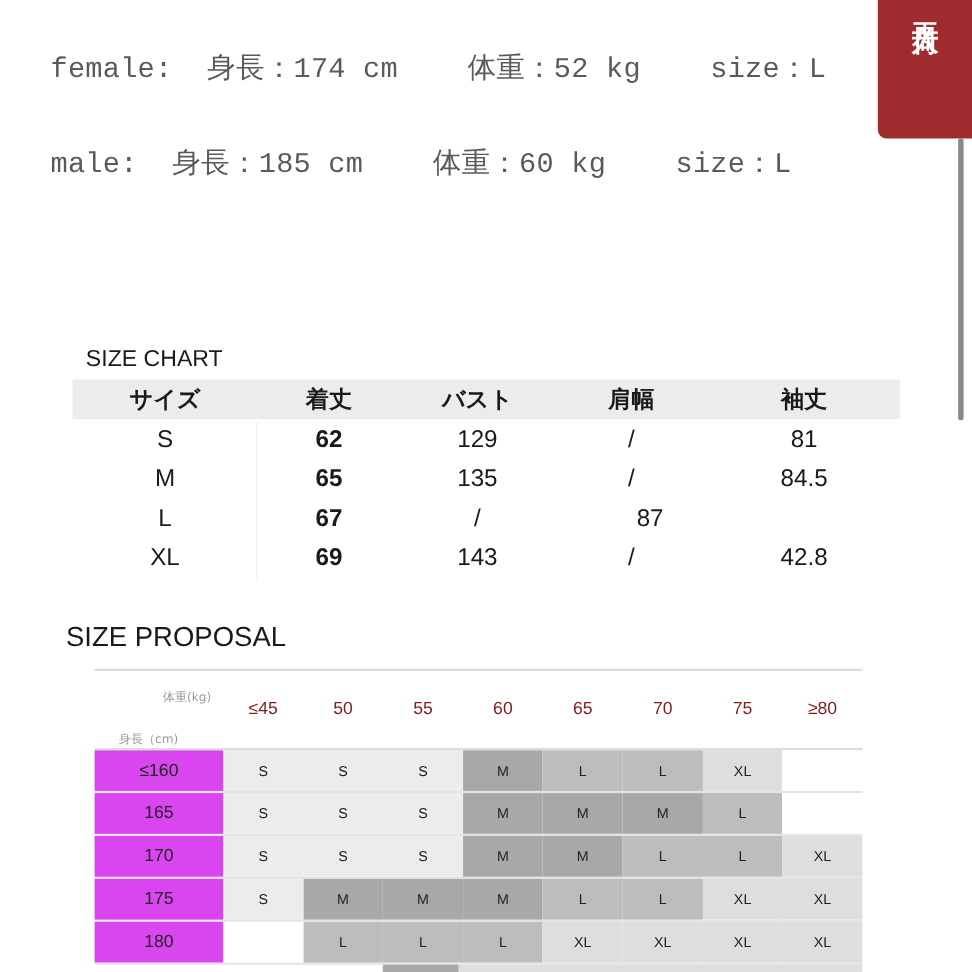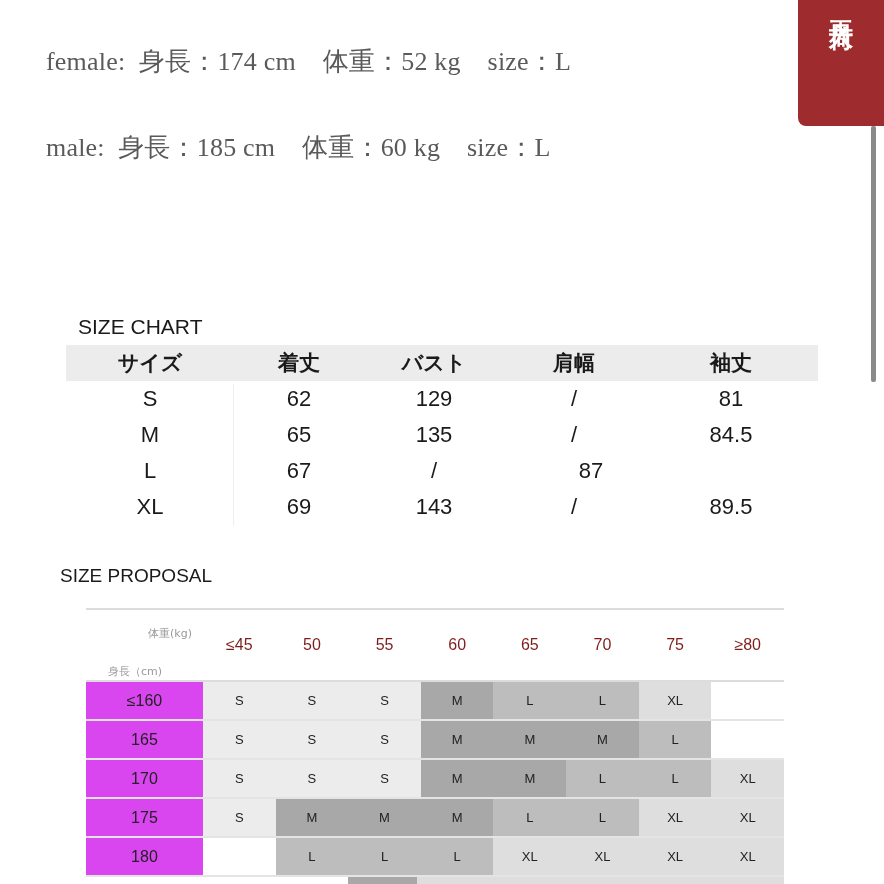--- a/index.html
+++ b/index.html
@@ -1,33 +1,33 @@
 <!DOCTYPE html>
 <html><head>
 <meta charset="utf-8">
 <style>
   html, body { margin:0; padding:0; background:#ffffff; }
   body { width:884px; height:884px; position:relative; overflow:hidden; font-family:"DejaVu Sans", sans-serif; }
-  .model-line { position:absolute; left:46px; font-size:26px; color:#5a5a5a; letter-spacing:0.2px; white-space:pre; font-family:Liberation Serif, serif; font-weight:300; }
+  .model-line { position:absolute; left:46px; font-size:26px; color:#5a5a5a; letter-spacing:0.2px; white-space:pre; font-family:Liberation Mono, monospace; font-weight:300; }
   .model-line.female { top:44px; }
   .model-line.male { top:130px; }
   .tag { position:absolute; left:798px; top:0; width:86px; height:126px; background:#9e2b2e; border-radius:0 0 0 8px; }
   .tag-text { position:absolute; left:825px; top:2px; writing-mode:vertical-rl; color:#ffffff; font-size:24px; font-weight:bold; letter-spacing:2px; font-family:"DejaVu Sans", sans-serif; }
   .scrollbar { position:absolute; left:871px; top:126px; width:5px; height:256px; background:#8a8a8a; border-radius:2px; }
 
   .sc-title { position:absolute; left:78px; top:315px; font-size:21px; color:#1a1a1a; font-family:"Liberation Sans", sans-serif; }
   .sc-table { position:absolute; left:66px; top:345px; width:752px; }
   .sc-head { height:36px; background:#ececec; display:flex; align-items:center; }
   .sc-row { height:36px; display:flex; align-items:center; }
   .sc-cell { font-size:22px; color:#1a1a1a; text-align:center; font-family:"Liberation Sans", sans-serif; }
   .sc-head .sc-cell { font-weight:bold; font-size:21px; }
-  .c0 { width:168px; } .c1 { width:130px; } .c2 { width:140px; } .c3 { width:140px; } .c4 { width:174px;text-align:center; }
+  .c0 { width:168px; } .c1 { width:130px;font-weight:bold; } .c2 { width:140px; } .c3 { width:140px; } .c4 { width:174px;text-align:center; }
   .sc-divider { position:absolute; left:233px; top:384px; width:1px; height:142px; background:#eeeeee; }
 
-  .sp-title { position:absolute; left:60px; top:565px; font-size:19px; color:#1a1a1a; font-family:"Liberation Sans", sans-serif; }
+  .sp-title { position:absolute; left:60px; top:565px; font-size:25px; color:#1a1a1a; font-family:"Liberation Sans", sans-serif; }
   .sp-table { position:absolute; left:86px; top:608px; width:698px; }
   .sp-header { height:70px; border-top:2px solid #dcdcdc; border-bottom:2px solid #dcdcdc; position:relative; display:flex; }
   .sp-corner { width:117px; position:relative; }
   .sp-corner .w { position:absolute; left:62px; top:16px; font-size:11px; color:#9a9a9a; }
   .sp-corner .h { position:absolute; left:22px; top:54px; font-size:11px; color:#9a9a9a; }
   .sp-hcell { width:72.7px; text-align:center; line-height:70px; font-size:16px; color:#7f1d1d; font-family:"Liberation Sans", sans-serif; }
   .sp-row { height:37px; display:flex; border-bottom:2px solid #e4e4e4; }
   .sp-rlabel { width:117px; text-align:center; line-height:37px; font-size:16px; color:#222; background:#d946ef; font-family:"Liberation Sans", sans-serif; }
   .sp-cell { width:72.7px; text-align:center; line-height:37px; font-size:13px; color:#222; font-family:"Liberation Sans", sans-serif; }
   .sz-S { background:#ececec; } .sz-M { background:#a8a8a8; } .sz-L { background:#bdbdbd; } .sz-XL { background:#dedede; } .sz-empty { background:#ffffff; }
@@ -71,21 +71,21 @@
     <div class="sc-cell c0">L</div>
     <div class="sc-cell c1">67</div>
     <div class="sc-cell c3">/</div>
     <div class="sc-cell c4">87</div>
   </div>
   <div class="sc-row">
     <div class="sc-cell c0">XL</div>
     <div class="sc-cell c1">69</div>
     <div class="sc-cell c2">143</div>
     <div class="sc-cell c3">/</div>
-    <div class="sc-cell c4">89.5</div>
+    <div class="sc-cell c4">42.8</div>
   </div>
 </div>
 <div class="sc-divider"></div>
 
 <div class="sp-title">SIZE  PROPOSAL</div>
 <div class="sp-table">
   <div class="sp-header">
     <div class="sp-corner">
       <span class="w">体重(kg)</span>
       <span class="h">身長（cm)</span>

